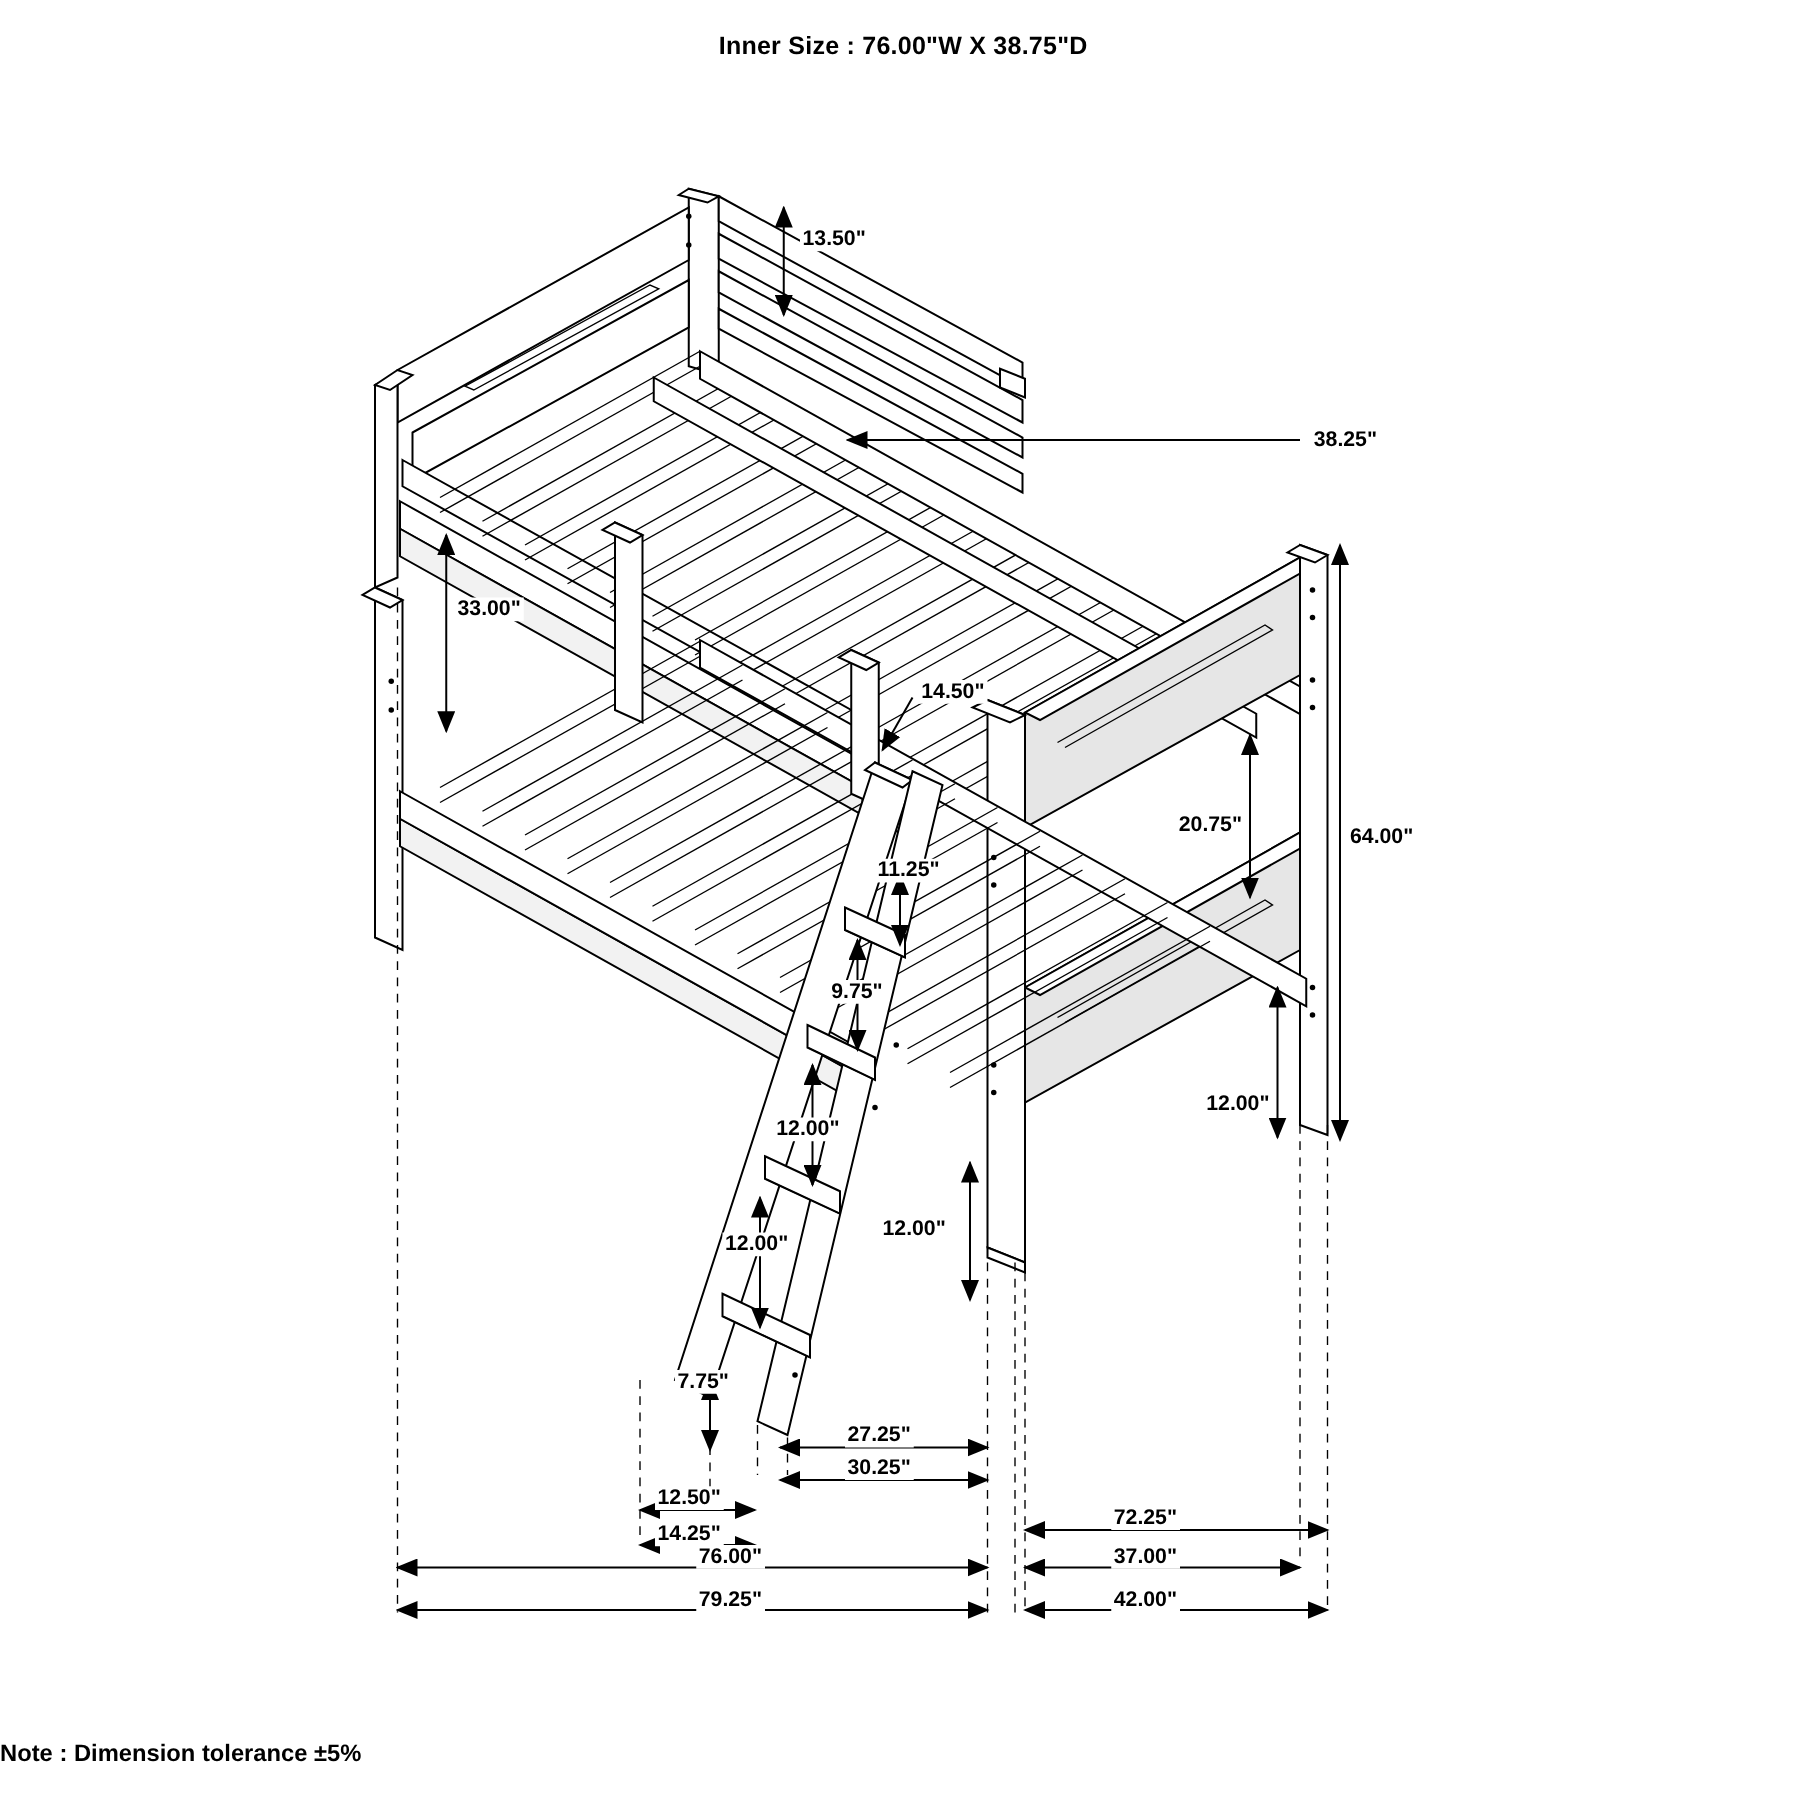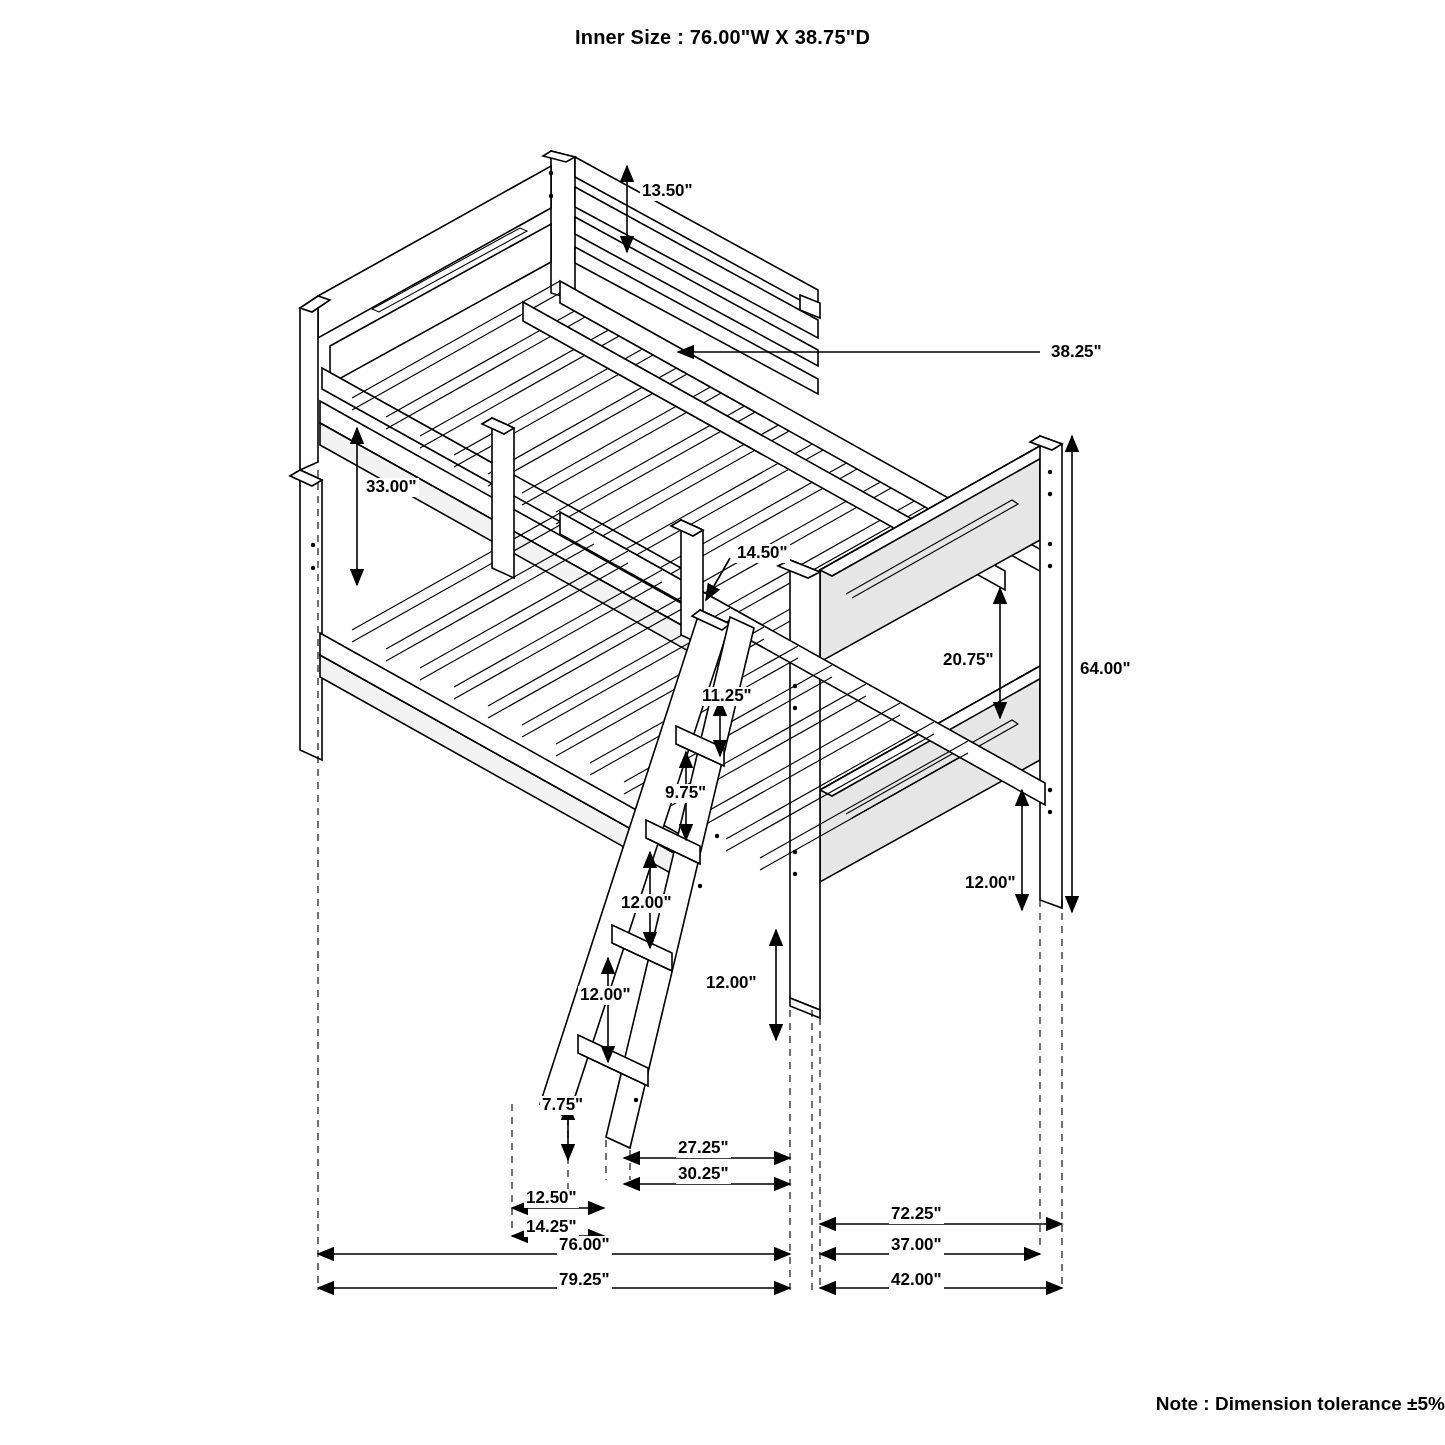--- a/index.html
+++ b/index.html
@@ -3,21 +3,21 @@
 <meta charset="utf-8">
 <style>
   html,body{margin:0;padding:0;background:#ffffff;}
   body{width:1445px;height:1445px;position:relative;font-family:"Liberation Sans",sans-serif;color:#000;}
   #stage{position:absolute;left:0;top:0;width:1445px;height:1445px;}
   .title{
     position:absolute;left:0;top:26px;width:1445px;text-align:center;
     font-size:20px;font-weight:bold;letter-spacing:0.2px;
   }
   .note{
-    position:absolute;left:0;top:1393px;width:1445px;text-align:right;
+    position:absolute;left:0;top:1393px;width:1445px;text-align:left;
     font-size:19px;font-weight:bold;
   }
   .dim{
     position:absolute;font-size:17px;font-weight:bold;white-space:nowrap;
     background:#ffffff;padding:0 2px;line-height:1.1;
   }
   svg.draw{position:absolute;left:0;top:0;width:1445px;height:1445px;}
   .ln{stroke:#000;fill:none;}
   .thin{stroke-width:1.1;}
   .med{stroke-width:1.6;}

